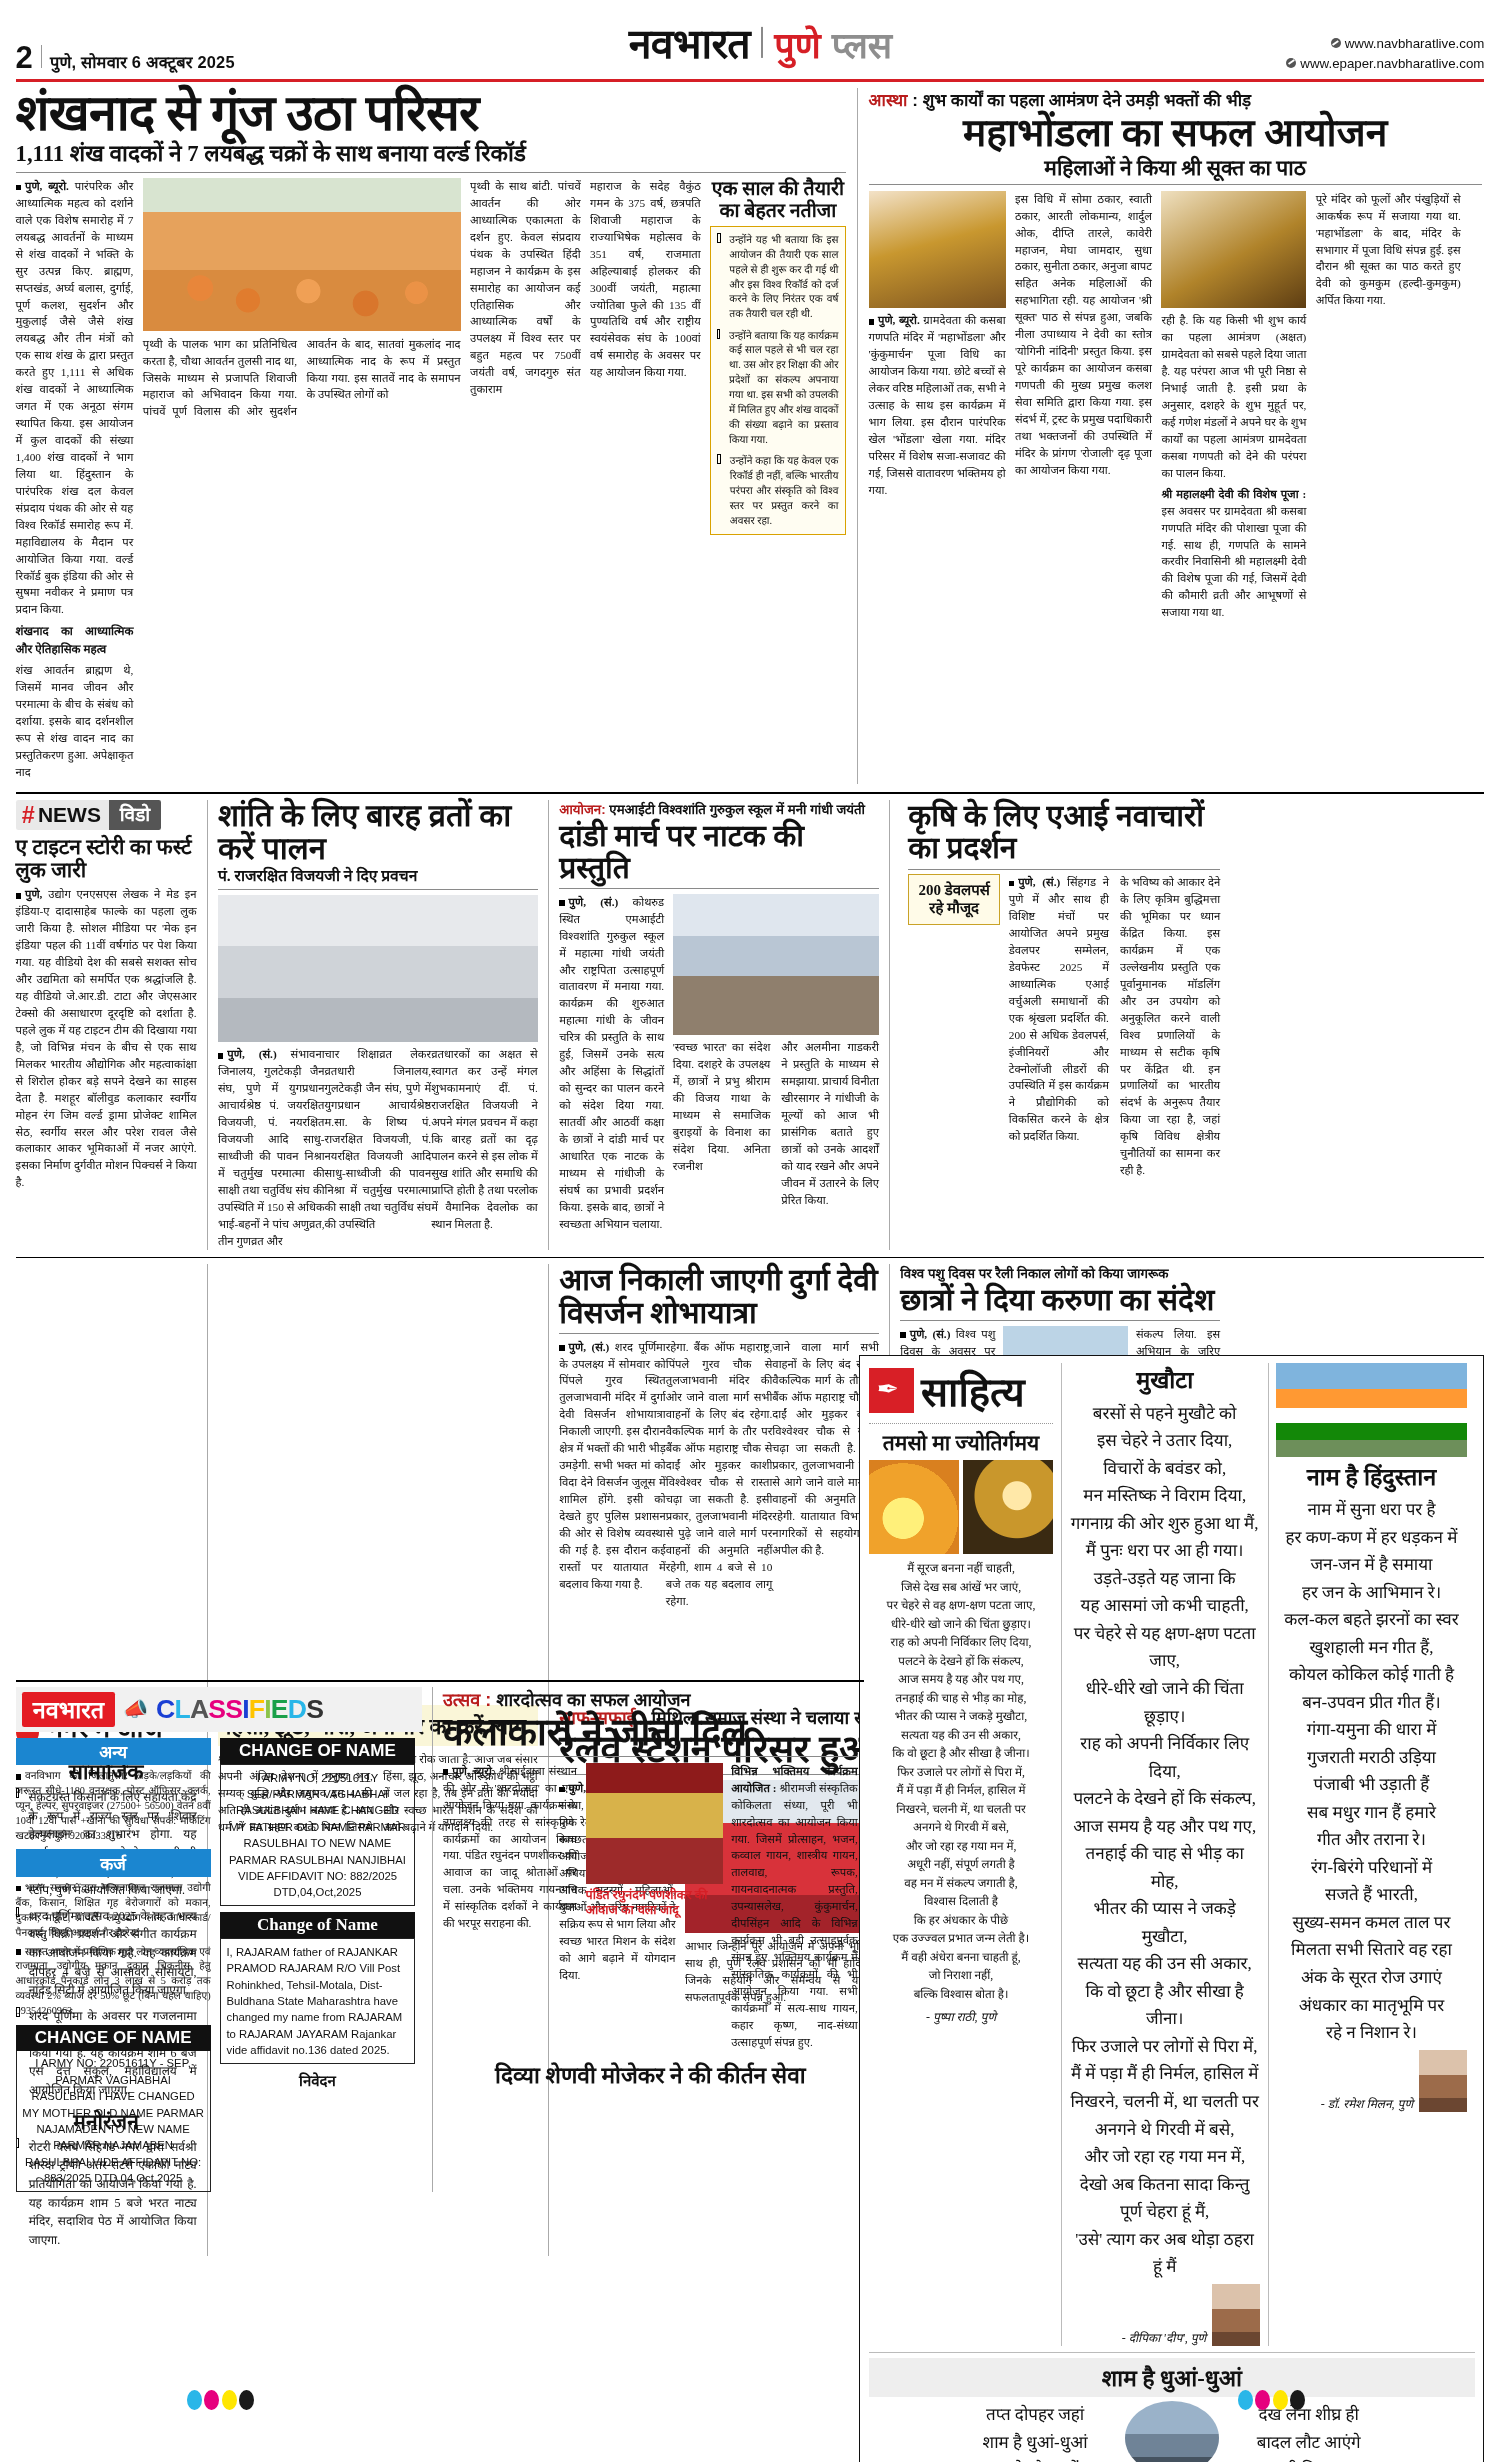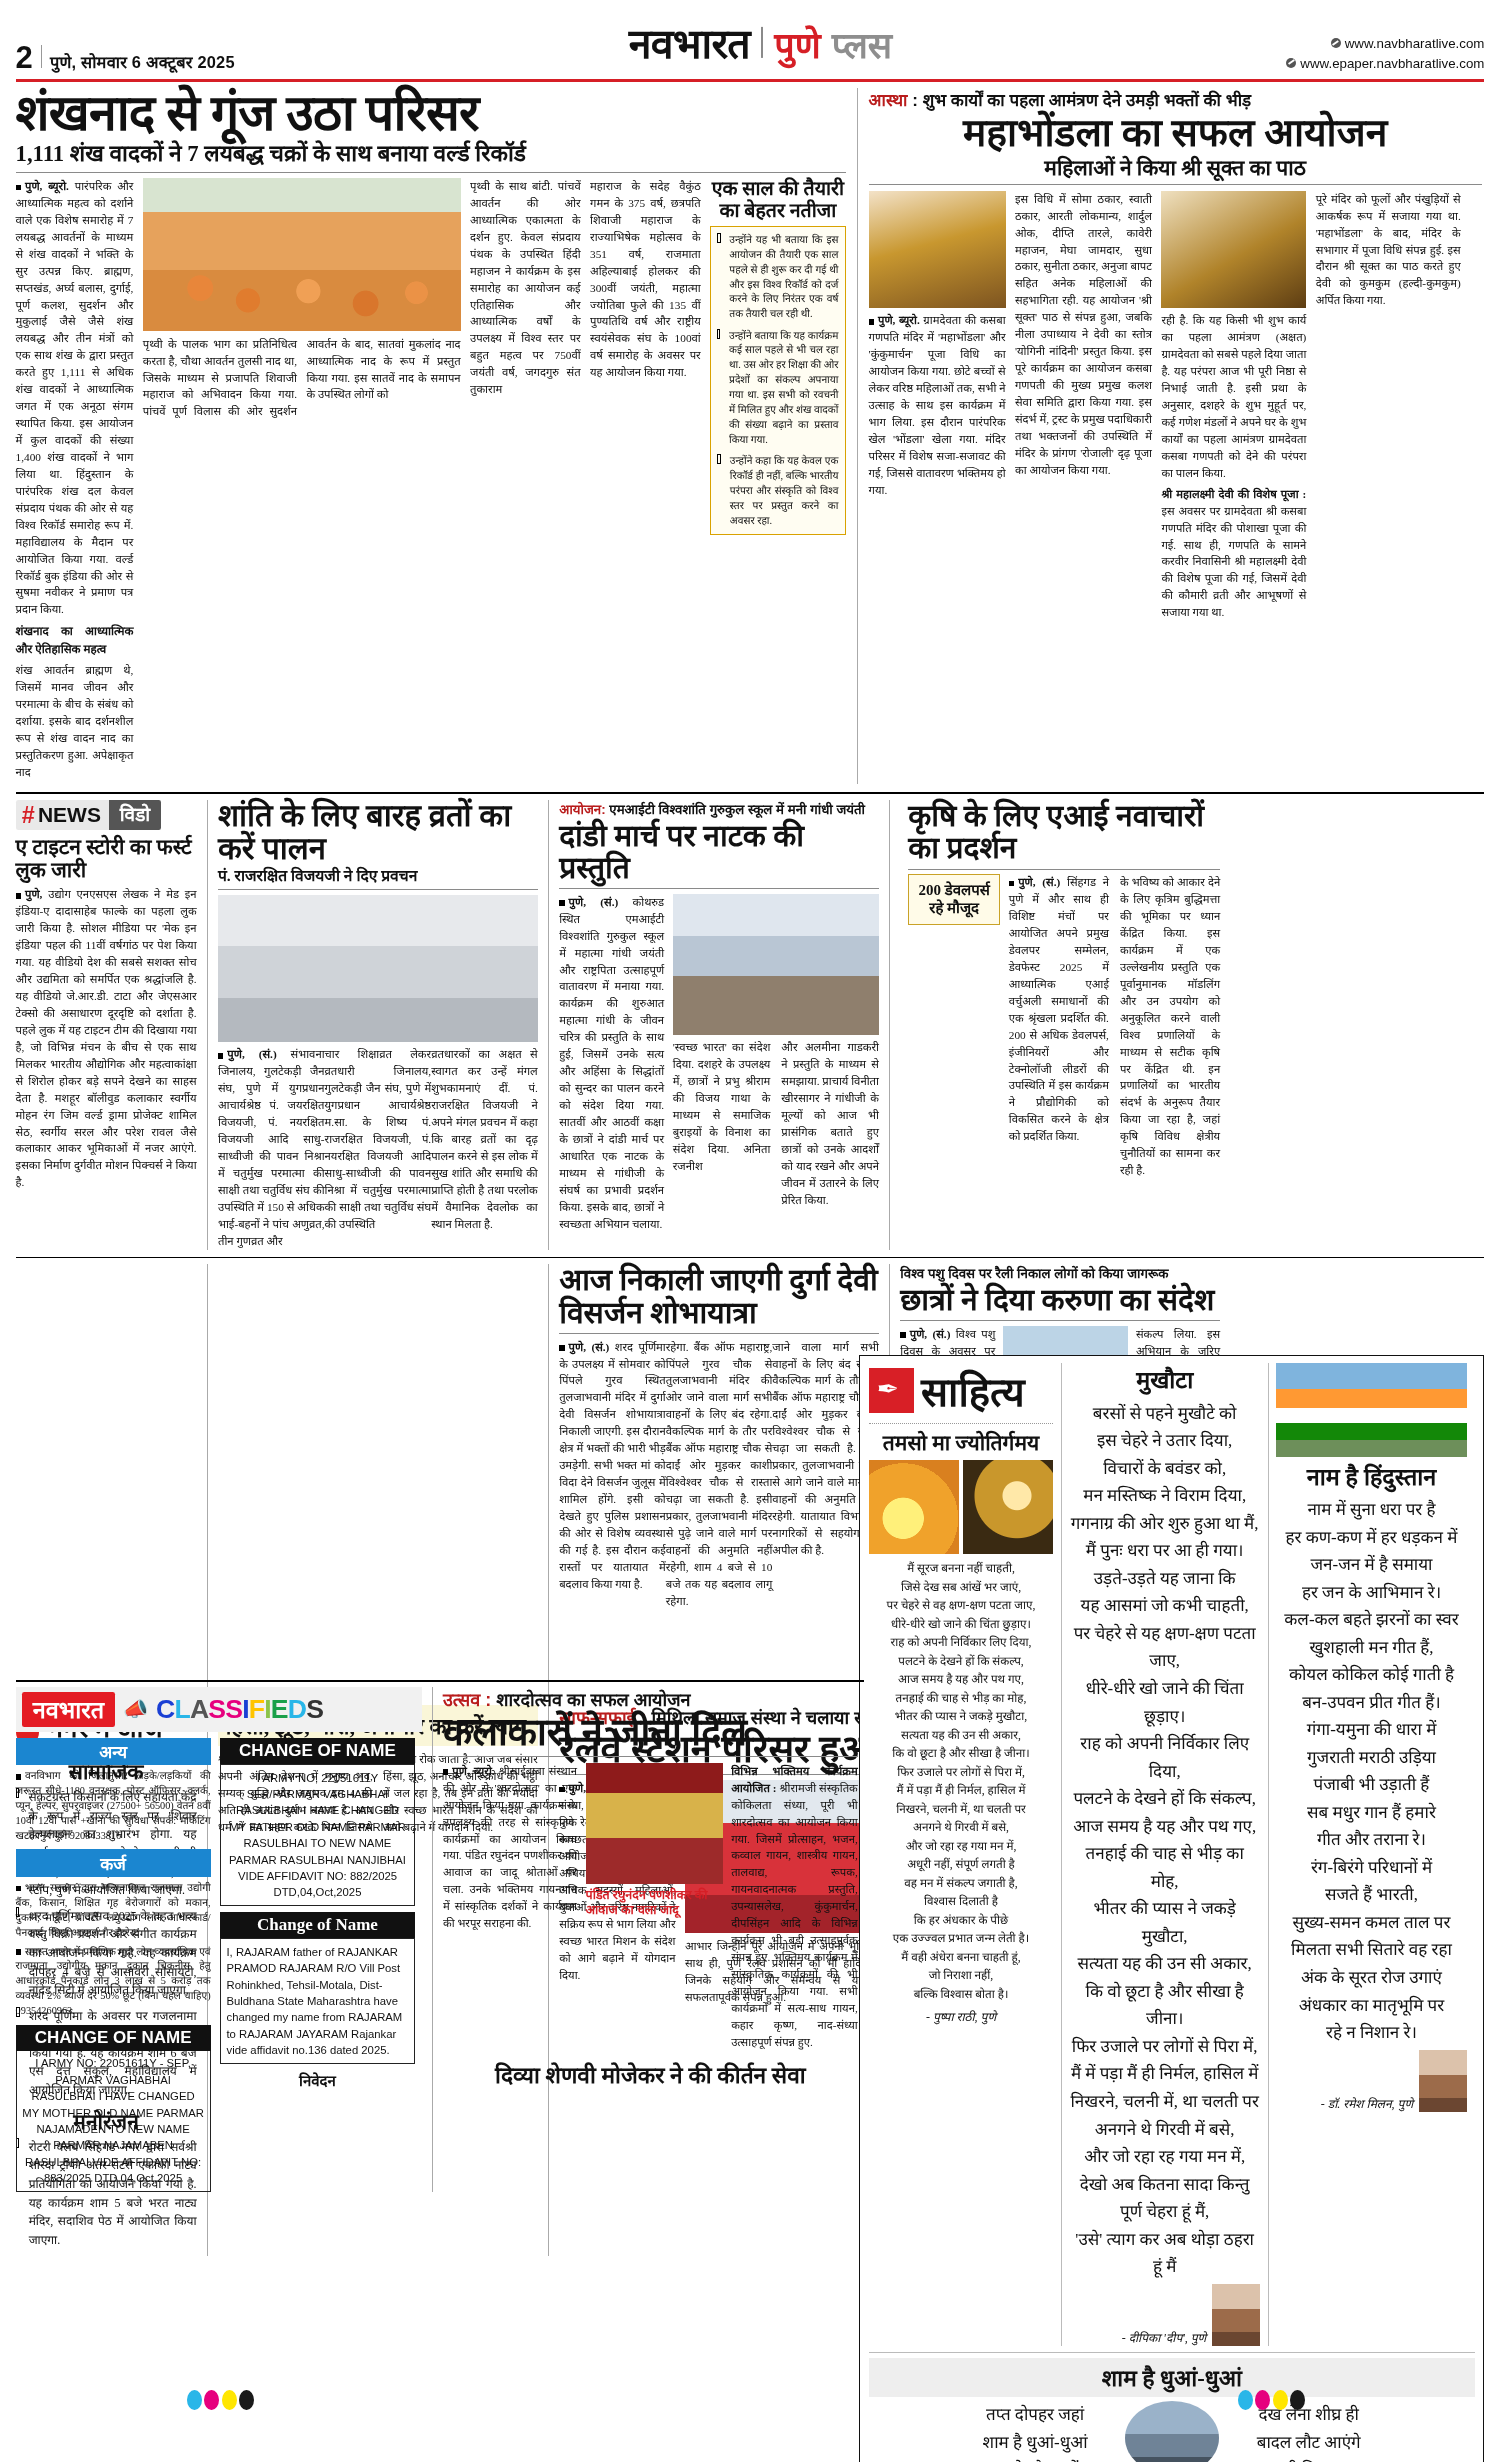--- a/index.html
+++ b/index.html
@@ -161,21 +161,21 @@
 
         <div style="width:153px;">
           <div class="hl-sm" style="font-size:19.5px; text-align:center; line-height:1.12;">एक साल की तैयारी का बेहतर नतीजा</div>
           <div style="border:0.8px solid #d9a200; background:#fffdf2; margin-top:4.7px; padding:5.5px 6.2px;">
             <div class="mini-txt" style="margin-bottom:6.2px; display:flex; gap:3.9px;">
                 <span class="chk"></span>
                 <span>उन्होंने यह भी बताया कि इस आयोजन की तैयारी एक साल पहले से ही शुरू कर दी गई थी और इस विश्व रिकॉर्ड को दर्ज करने के लिए निरंतर एक वर्ष तक तैयारी चल रही थी.</span>
               </div>
             <div class="mini-txt" style="margin-bottom:6.2px; display:flex; gap:3.9px;">
                 <span class="chk"></span>
-                <span>उन्होंने बताया कि यह कार्यक्रम कई साल पहले से भी चल रहा था. उस ओर हर शिक्षा की ओर प्रदेशों का संकल्प अपनाया गया था. इस सभी को रवचनी में मिलित हुए और शंख वादकों की संख्या बढ़ाने का प्रस्ताव किया गया.</span>
+                <span>उन्होंने बताया कि यह कार्यक्रम कई साल पहले से भी चल रहा था. उस ओर हर शिक्षा की ओर प्रदेशों का संकल्प अपनाया गया था. इस सभी को उपलकी में मिलित हुए और शंख वादकों की संख्या बढ़ाने का प्रस्ताव किया गया.</span>
               </div>
             <div class="mini-txt" style="display:flex; gap:3.9px;">
                 <span class="chk"></span>
                 <span>उन्होंने कहा कि यह केवल एक रिकॉर्ड ही नहीं, बल्कि भारतीय परंपरा और संस्कृति को विश्व स्तर पर प्रस्तुत करने का अवसर रहा.</span>
               </div>
           </div>
         </div>
       </div>
     </div>
 

